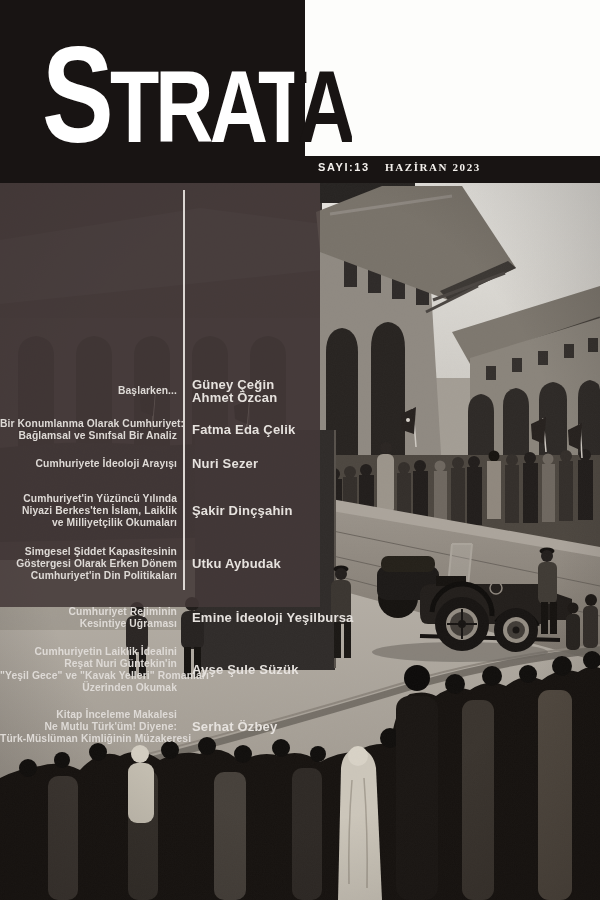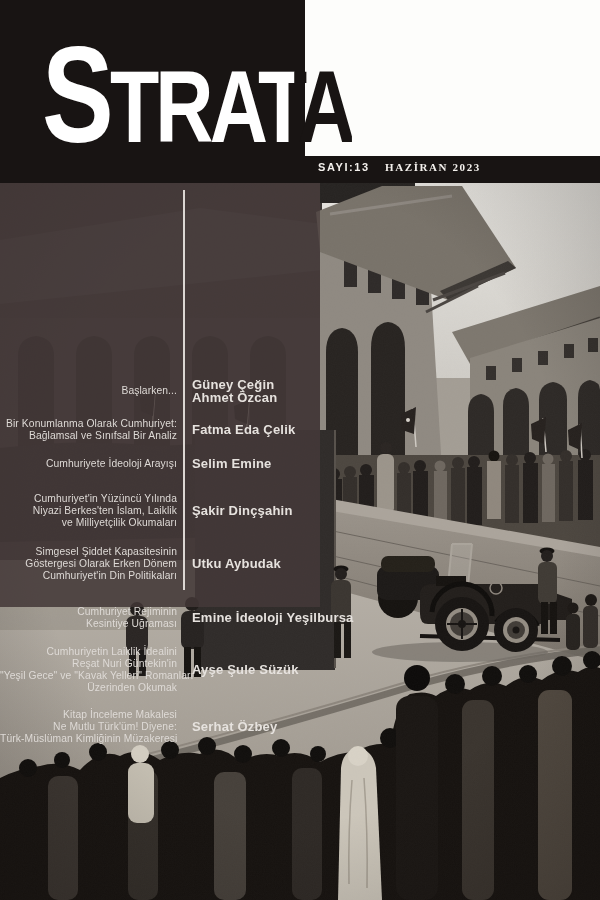--- a/index.html
+++ b/index.html
@@ -32,21 +32,21 @@
 
   
   .photo{position:absolute;top:183px;left:0;width:600px;height:717px;}
 
   
   .toc-panel{position:absolute;top:183px;left:0;width:320px;height:424px;background:var(--overlay);}
   .toc-divider{position:absolute;left:183px;top:7px;width:2px;height:400px;background:var(--divider);opacity:.92;}
   .toc-row{position:absolute;left:0;width:320px;display:flex;align-items:center;}
   .toc-title{
     width:177px;text-align:right;color:var(--toc-text);
-    font-size:10.3px;line-height:12.2px;font-weight:normal;letter-spacing:.1px;white-space:pre;
+    font-size:10.3px;line-height:12.2px;font-weight:bold;letter-spacing:.1px;white-space:pre;
   }
   .toc-author{
     position:absolute;left:192px;color:#e6e2de;
     font-size:13px;line-height:13.5px;font-weight:bold;letter-spacing:.2px;white-space:pre;
   }
   .r1{top:190px;height:36px;} .r2{top:233px;height:28px;} .r3{top:273px;height:16px;}
   .r4{top:308px;height:40px;} .r5{top:361px;height:40px;} .r6{top:421px;height:28px;}
   .r7{top:461px;height:52px;} .r8{top:524px;height:40px;}
 </style>
 </head>
@@ -318,21 +318,21 @@
       <div class="toc-author">Güney Çeğin
 Ahmet Özcan</div>
     </div>
     <div class="toc-row r2">
       <div class="toc-title">Bir Konumlanma Olarak Cumhuriyet:
 Bağlamsal ve Sınıfsal Bir Analiz</div>
       <div class="toc-author">Fatma Eda Çelik</div>
     </div>
     <div class="toc-row r3">
       <div class="toc-title">Cumhuriyete İdeoloji Arayışı</div>
-      <div class="toc-author">Selim Emine</div>
+      <div class="toc-author">Nuri Sezer</div>
     </div>
     <div class="toc-row r5">
       <div class="toc-title">Simgesel Şiddet Kapasitesinin
 Göstergesi Olarak Erken Dönem
 Cumhuriyet'in Din Politikaları</div>
       <div class="toc-author">Utku Aybudak</div>
     </div>
     <div class="toc-row r4">
       <div class="toc-title">Cumhuriyet'in Yüzüncü Yılında
 Niyazi Berkes'ten İslam, Laiklik

